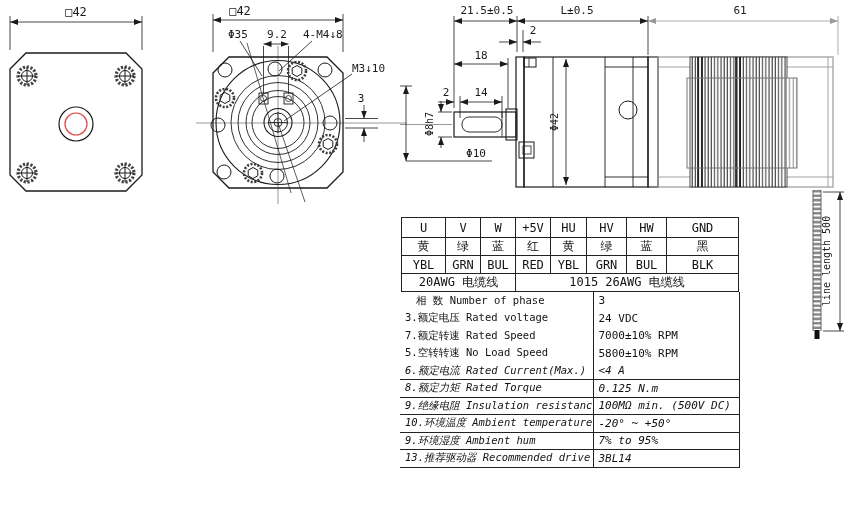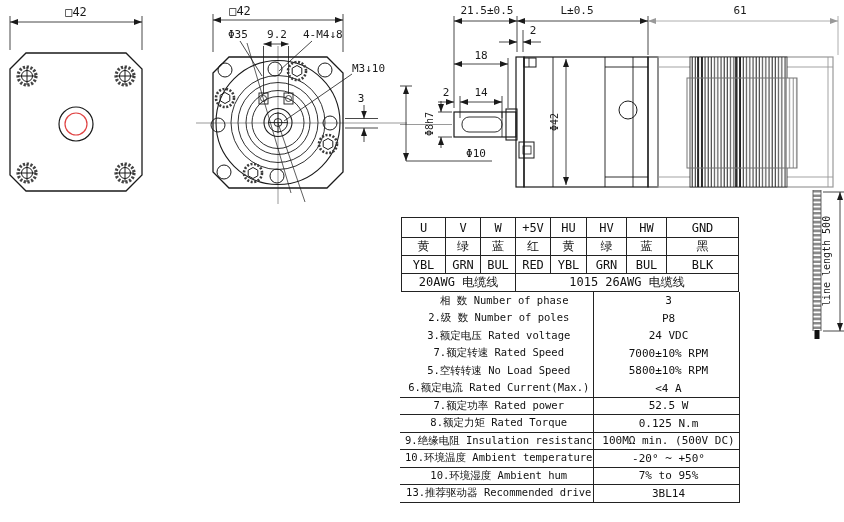--- a/index.html
+++ b/index.html
@@ -6,25 +6,25 @@
   .stage{position:relative;width:844px;height:522px;background:#fff;overflow:hidden;
          font-family:"DejaVu Sans Mono","DejaVu Sans",monospace;}
   svg{position:absolute;left:0;top:0;}
   svg text{fill:#1a1a1a;font-family:"DejaVu Sans Mono","DejaVu Sans",monospace;}
   .dim{font-size:11px;}
   .dim-lg{font-size:12px;}
   .dim-sm{font-size:10px;}
   table{border-collapse:collapse;position:absolute;table-layout:fixed;background:#fff;color:#111;}
   .wire{left:401px;top:217px;width:337px;font-size:12px;text-align:center;}
   .wire td{border:1px solid #222;padding:0;overflow:hidden;}
-  .spec{left:400px;top:292px;width:339px;text-align:center;}
+  .spec{left:400px;top:292px;width:339px;}
   .spec tr{height:17.5px;}
   .spec td{padding:0 0 0 5px;white-space:nowrap;font-size:10.5px;overflow:hidden;}
   .spec td.val{border-left:1px solid #222;border-right:1px solid #222;font-size:11px;}
-  .spec tr.sep td{border-bottom:1px solid #222;}
+  .spec tr.sep td{border-bottom:1px solid #222;font-style:italic;}
   .spec tr.first td.lab{padding-left:16px;}
 </style>
 </head>
 <body>
 
 <div class="stage">
 
 <svg width="844" height="355" viewBox="0 0 844 355">
   <defs>
     <marker id="arr" orient="auto-start-reverse" markerWidth="9" markerHeight="7" refX="8" refY="3" markerUnits="userSpaceOnUse">
@@ -268,57 +268,49 @@
   <colgroup>
         <col style="width:193px">
         <col style="width:146px">
       </colgroup>
   <tbody>
         <tr class="first">
     <td class="lab">相 数 Number of phase</td>
     <td class="val">3</td>
   </tr>
   <tr>
-    <td class="lab">2.级 数 Number of poles</td>
-    <td class="val">P8</td>
-  </tr>
-  <tr>
     <td class="lab">3.额定电压 Rated voltage</td>
     <td class="val">24 VDC</td>
   </tr>
   <tr>
     <td class="lab">7.额定转速 Rated Speed</td>
     <td class="val">7000±10% RPM</td>
   </tr>
   <tr>
     <td class="lab">5.空转转速 No Load Speed</td>
     <td class="val">5800±10% RPM</td>
   </tr>
   <tr class="sep">
     <td class="lab">6.额定电流 Rated Current(Max.)</td>
     <td class="val">&lt;4 A</td>
   </tr>
   <tr class="sep">
-    <td class="lab">7.额定功率 Rated power</td>
-    <td class="val">52.5 W</td>
-  </tr>
-  <tr class="sep">
     <td class="lab">8.额定力矩 Rated Torque</td>
     <td class="val">0.125 N.m</td>
   </tr>
   <tr class="sep">
     <td class="lab">9.绝缘电阻 Insulation resistance</td>
     <td class="val">100MΩ min. (500V DC)</td>
   </tr>
   <tr class="sep">
     <td class="lab">10.环境温度 Ambient temperature</td>
     <td class="val">-20° ~ +50°</td>
   </tr>
   <tr class="sep">
-    <td class="lab">10.环境湿度 Ambient hum</td>
+    <td class="lab">9.环境湿度 Ambient hum</td>
     <td class="val">7% to 95%</td>
   </tr>
   <tr class="sep">
     <td class="lab">13.推荐驱动器 Recommended drive</td>
     <td class="val">3BL14</td>
   </tr>
 </tbody>
     </table>
 
 </div>

